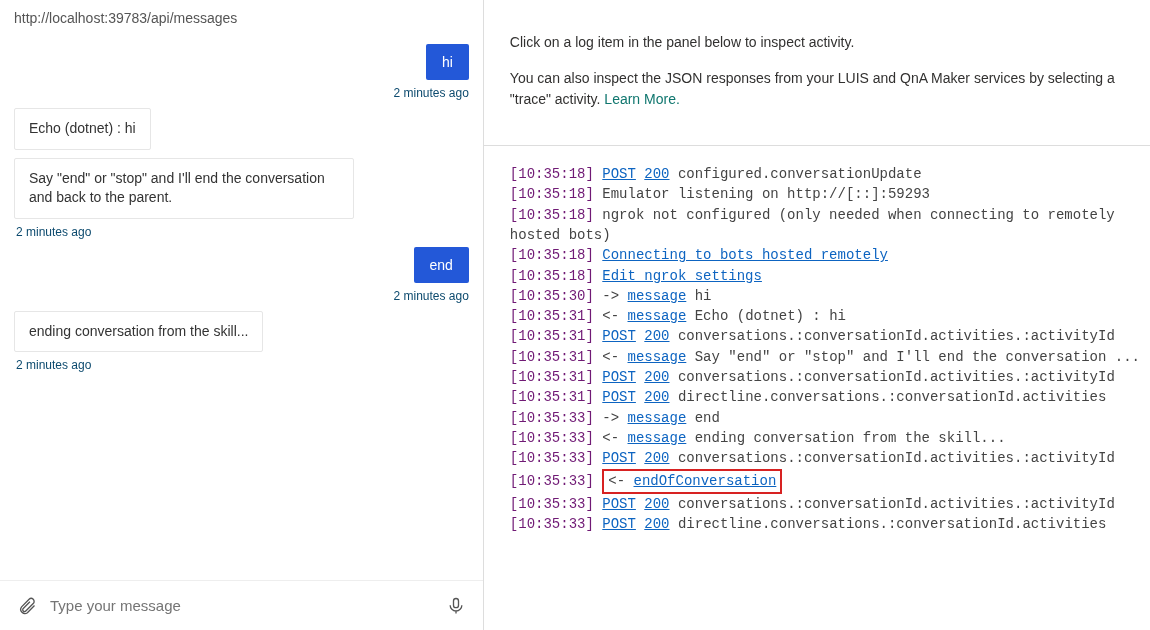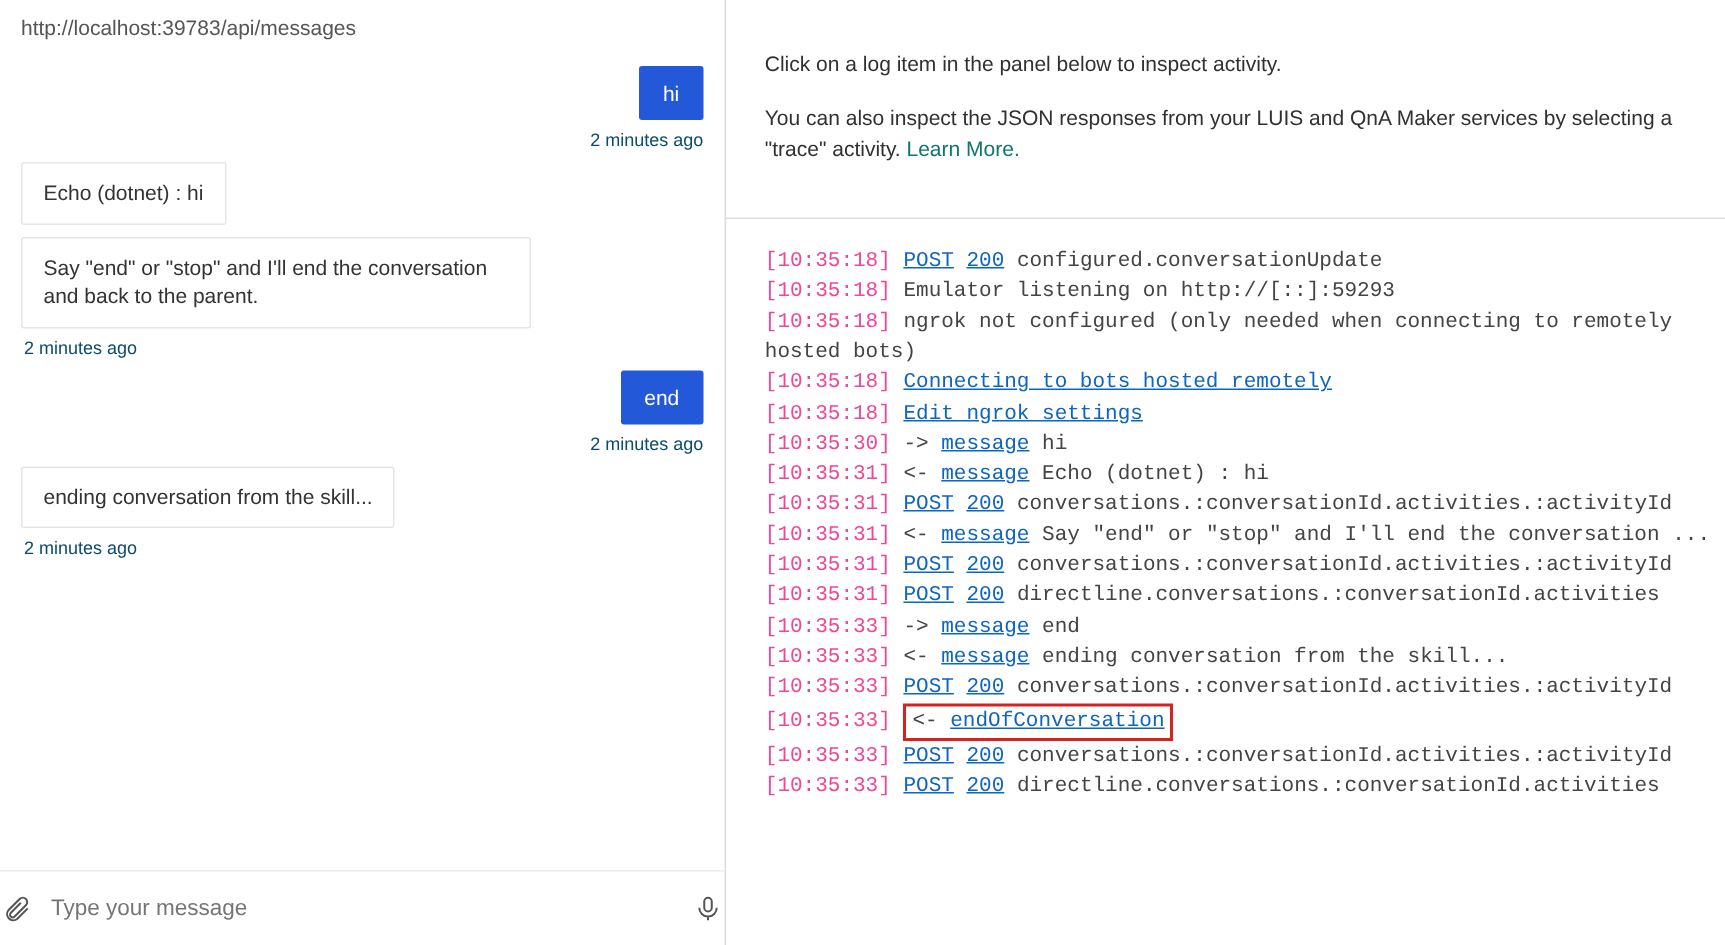--- a/index.html
+++ b/index.html
@@ -52,21 +52,21 @@
   }
   .timestamp {
     font-size: 12px;
     color: #0c4a6e;
     margin-top: 6px;
   }
   .timestamp.left-edge { align-self: flex-start; padding-left: 2px; }
   .input-bar {
     display: flex;
     align-items: center;
-    padding: 10px 0;
+    padding: 10px 16px;
     border-top: 1px solid #eee;
     gap: 12px;
   }
   .attach-btn, .mic-btn {
     width: 22px;
     color: #555;
     display: flex;
     align-items: center;
     justify-content: center;
   }
@@ -94,21 +94,21 @@
   .log-area {
     flex: 1;
     padding: 18px 10px 10px 26px;
     font-family: Consolas, "Courier New", monospace;
     font-size: 14px;
     line-height: 1.45;
     overflow-y: auto;
     white-space: nowrap;
   }
   .log-line { color: #444; }
-  .ts { color: #ec4899; }
+  .ts { color: #701a75; }
   .tkn-link { color: #0d64c1; text-decoration: underline; cursor: pointer; }
   .tkn-plain { color: #444; }
   .arrow { color: #444; }
   .highlight-box {
     border: 2px solid #d72222;
     padding: 0 4px 1px 4px;
     display: inline-block;
   }
 </style>
 </head>

